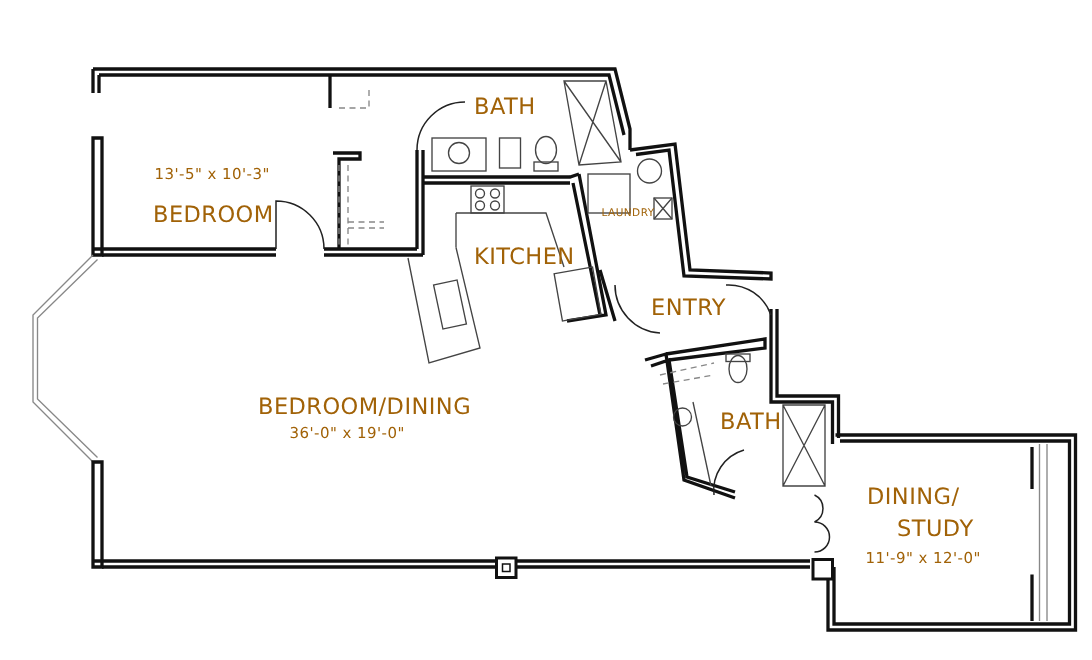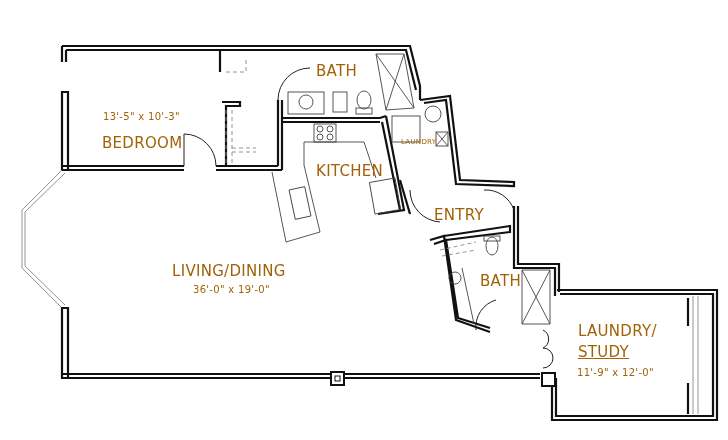--- a/index.html
+++ b/index.html
@@ -102,19 +102,19 @@
     <path class="fix" d="M462,268 L474,324"></path>
     <path class="fix" d="M522,270 L550,270 L550,324 L522,324 Z M522,270 L550,324 M550,270 L522,324"></path>
   </g>
 </svg>
 
 <div class="lbl room" style="left:102px;top:92px;margin-top:42px;">BEDROOM</div>
 <div class="lbl dim" style="left:103px;top:111px;">13'-5" x 10'-3"</div>
 <div class="lbl room" style="left:316px;top:62px;">BATH</div>
 <div class="lbl room" style="left:316px;top:162px;">KITCHEN</div>
 <div class="lbl small" style="left:401px;top:138px;text-align:center;">LAUNDRY</div>
-<div class="lbl room" style="left:434px;top:206px;">ENTRY</div>
-<div class="lbl room" style="left:172px;top:262px;">LIVING/DINING</div>
+<div class="lbl room" style="left:434px;top:196px;">ENTRY</div>
+<div class="lbl room" style="left:172px;top:262px;">BEDROOM/DINING</div>
 <div class="lbl dim" style="left:193px;top:284px;">36'-0" x 19'-0"</div>
 <div class="lbl room" style="left:480px;top:272px;">BATH</div>
-<div class="lbl room" style="left:578px;top:322px;">LAUNDRY/</div>
-<div class="lbl room" style="left:578px;top:343px;text-decoration:underline;">STUDY</div>
+<div class="lbl room" style="left:578px;top:322px;">DINING/</div>
+<div class="lbl room" style="left:598px;top:343px;">STUDY</div>
 <div class="lbl dim" style="left:577px;top:367px;">11'-9" x 12'-0"</div>
 
 </body></html>

